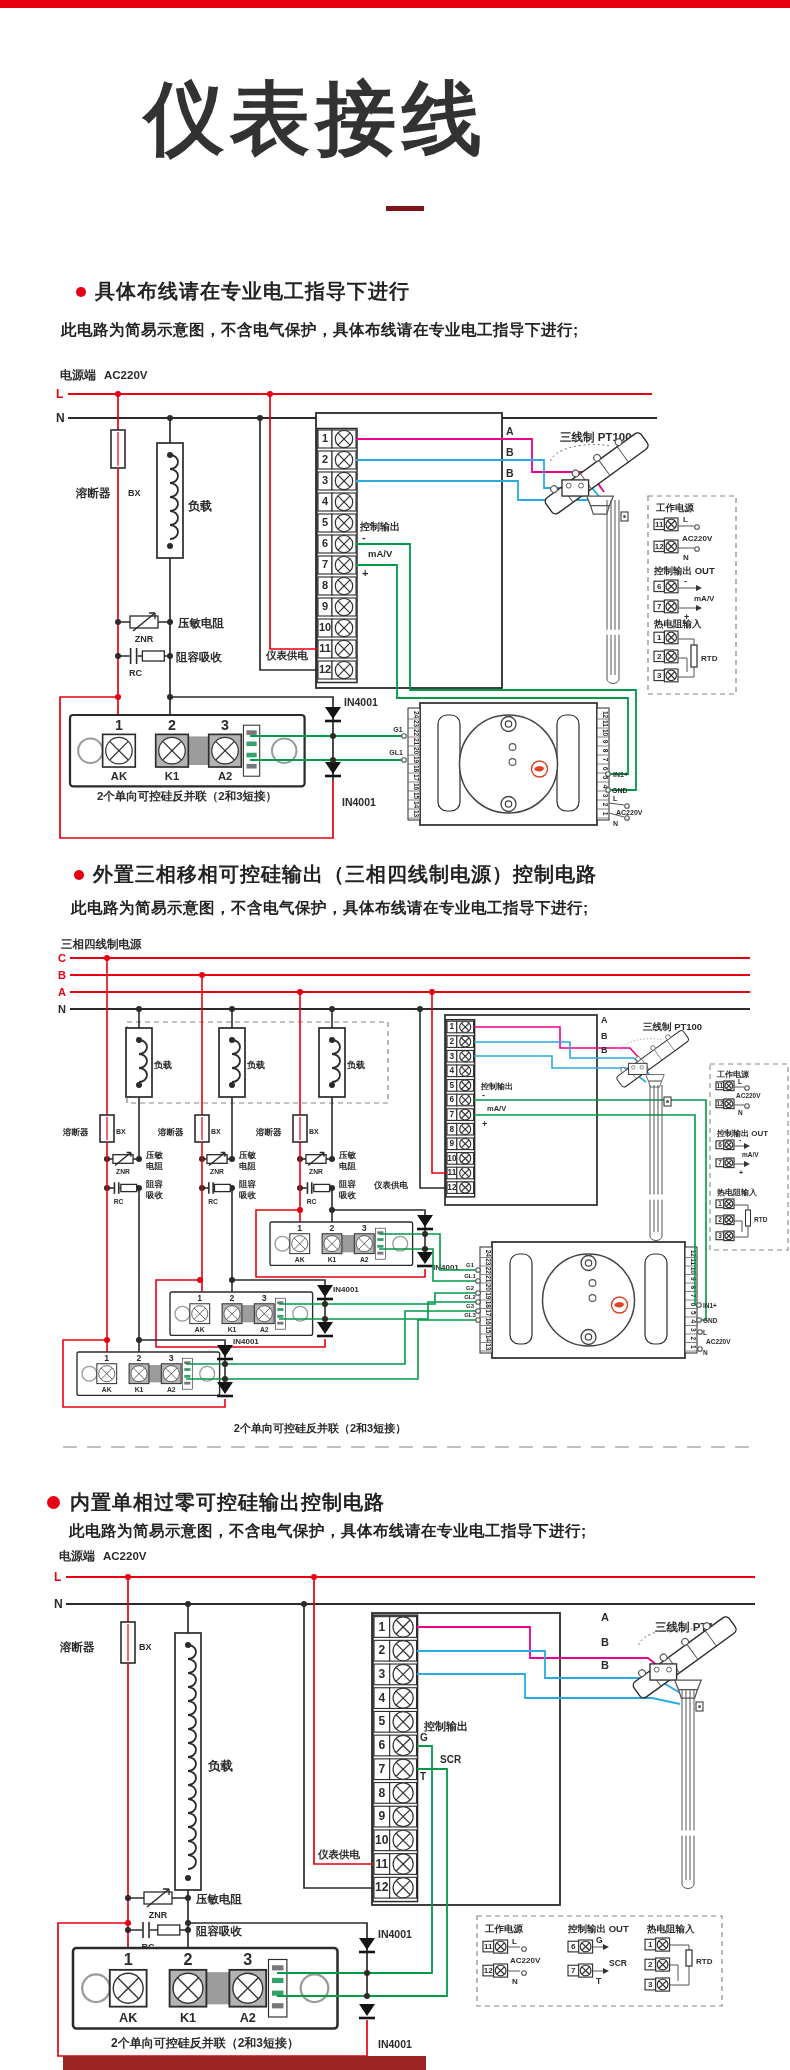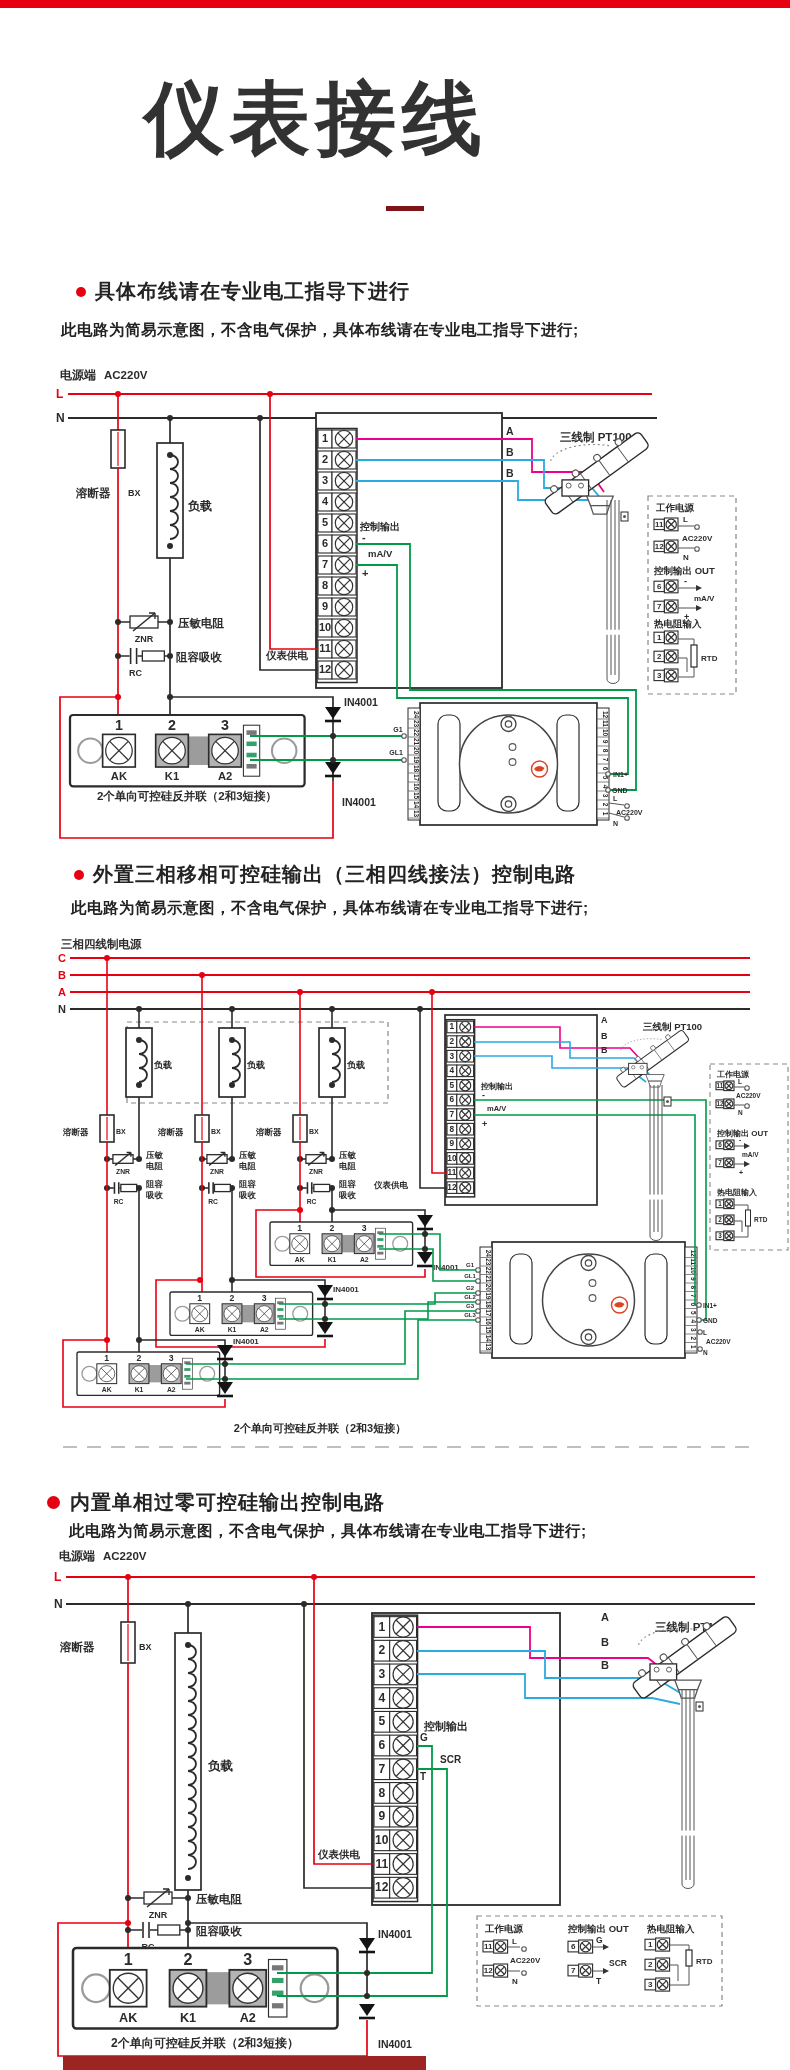--- a/index.html
+++ b/index.html
@@ -442,21 +442,21 @@
         <polyline points="678,639 694,639 694,645" fill="none" stroke="#555" stroke-width="1"></polyline>
         <polyline points="678,677 694,677 694,667" fill="none" stroke="#555" stroke-width="1"></polyline>
         <polyline points="678,658 687,658 687,672" fill="none" stroke="#555" stroke-width="1"></polyline>
         <rect x="691" y="645" width="6" height="22" fill="#fff" stroke="#2d2a2a" stroke-width="1.2"></rect>
         <text x="701" y="661" font-size="8" font-weight="bold" fill="#2d2a2a" text-anchor="start">RTD</text>
       </g>
     </svg>
 
   <div class="sec-head" style="left:74px;top:861px">
     <span class="bullet b1"></span>
-    <span class="txt">外置三相移相可控硅输出（三相四线接法）控制电路</span>
+    <span class="txt">外置三相移相可控硅输出（三相四线制电源）控制电路</span>
   </div>
   <div class="sec-sub" style="left:71px;top:898px">此电路为简易示意图，不含电气保护，具体布线请在专业电工指导下进行;</div>
   <svg id="svg2" width="790" height="535" viewBox="0 925 790 535" style="top:925px">
       <text x="61" y="948" font-size="11.5" font-weight="bold" fill="#2d2a2a" text-anchor="start">三相四线制电源</text>
       <text x="58" y="962" font-size="11" font-weight="bold" fill="#e60012" text-anchor="start">C</text>
       <text x="58" y="979" font-size="11" font-weight="bold" fill="#e60012" text-anchor="start">B</text>
       <text x="58" y="996" font-size="11" font-weight="bold" fill="#e60012" text-anchor="start">A</text>
       <text x="58" y="1013" font-size="11" font-weight="bold" fill="#2d2a2a" text-anchor="start">N</text>
       <line x1="70" y1="958" x2="750" y2="958" stroke="#e60012" stroke-width="2.2"></line>
       <line x1="70" y1="975" x2="750" y2="975" stroke="#e60012" stroke-width="2.2"></line>

